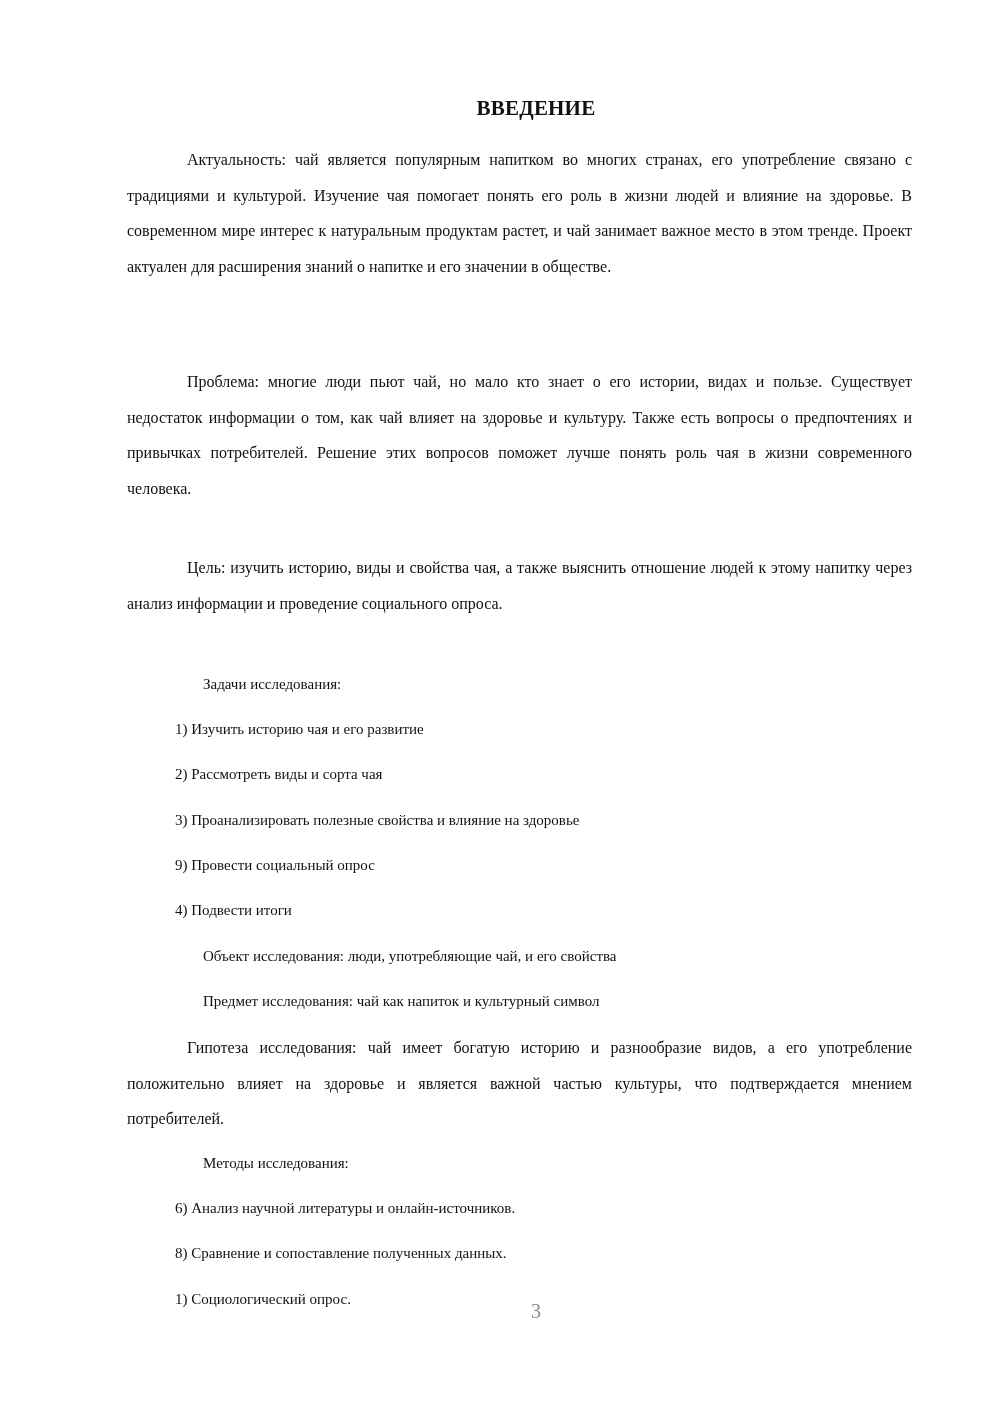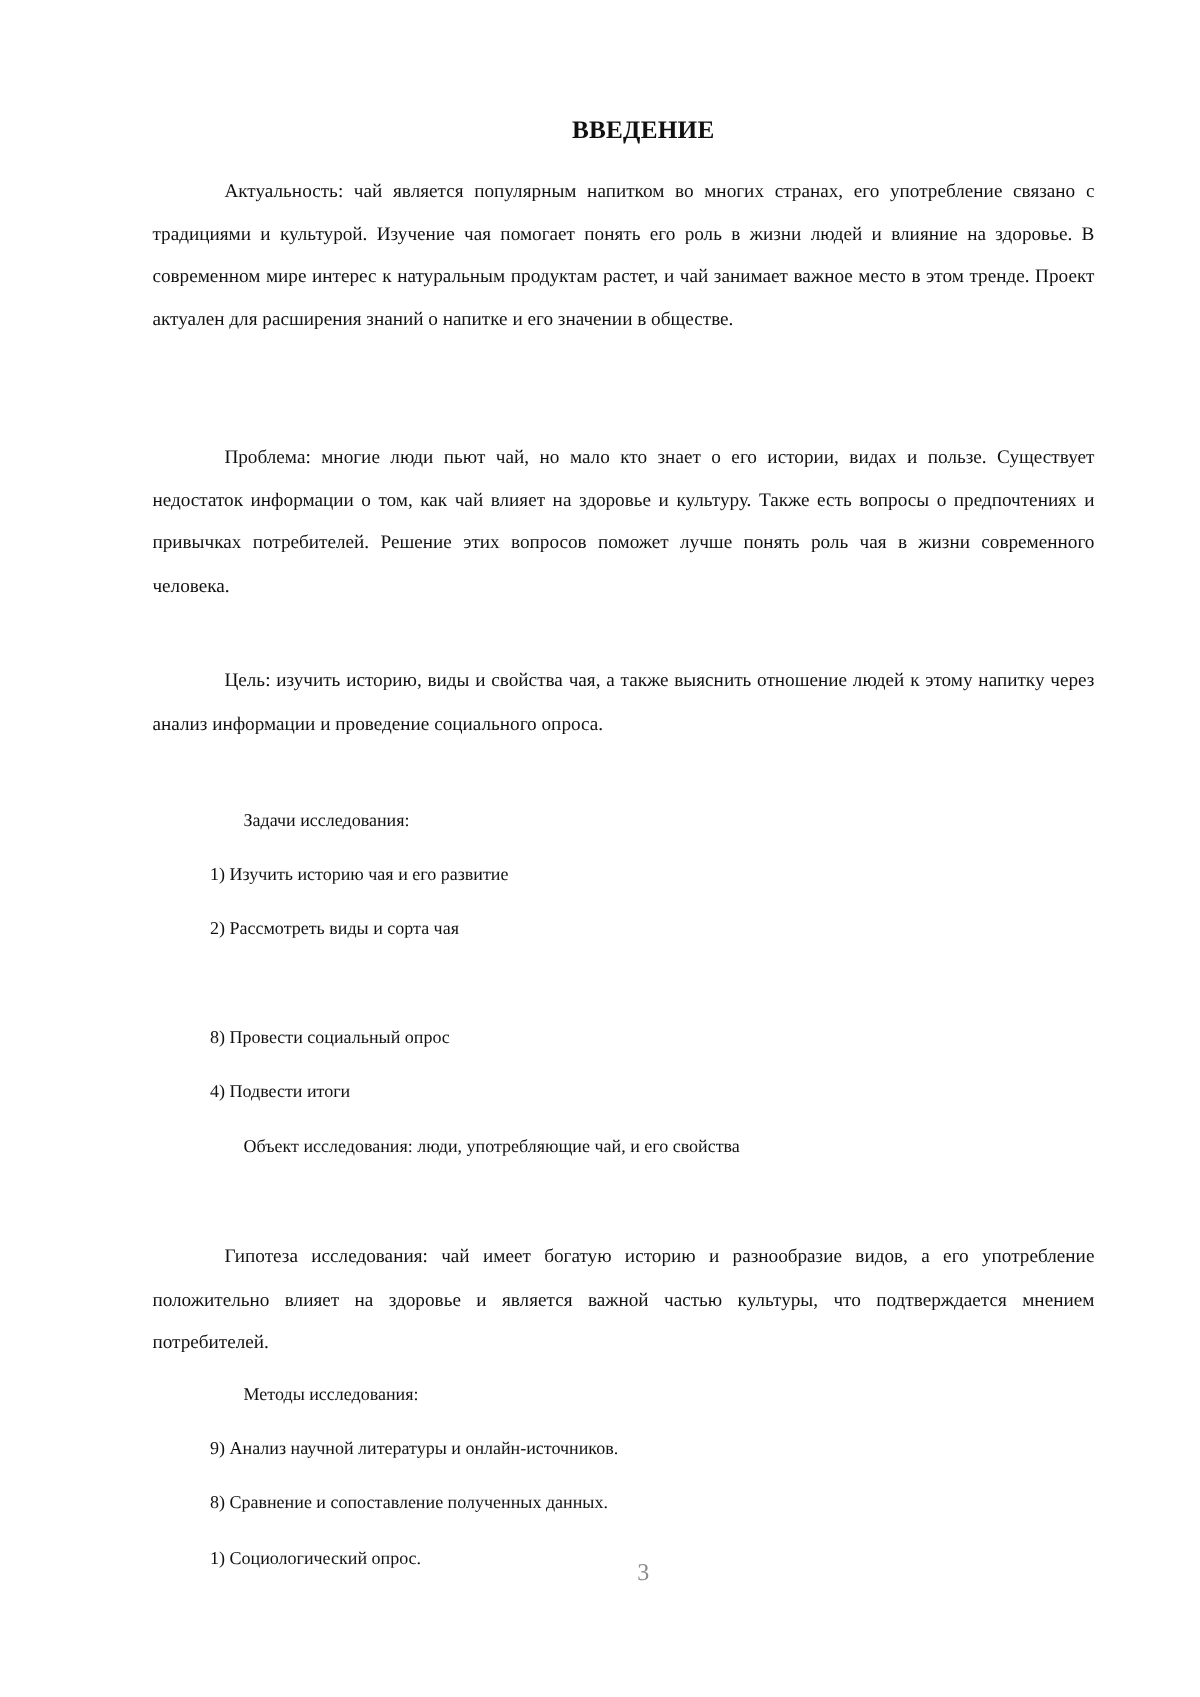--- a/index.html
+++ b/index.html
@@ -43,28 +43,30 @@
     <p>Цель: изучить историю, виды и свойства чая, а также выяснить отношение людей к этому напитку через анализ информации и проведение социального опроса.</p>
   </div>
 
   <div class="block" style="top:364px;">
     <p>Проблема: многие люди пьют чай, но мало кто знает о его истории, видах и пользе. Существует недостаток информации о том, как чай влияет на здоровье и культуру. Также есть вопросы о предпочтениях и привычках потребителей. Решение этих вопросов поможет лучше понять роль чая в жизни современного человека.</p>
   </div>
 
   <div class="line indent" style="top:667px;">Задачи исследования:</div>
   <div class="line list" style="top:712px;">1) Изучить историю чая и его развитие</div>
   <div class="line list" style="top:757px;">2) Рассмотреть виды и сорта чая</div>
-  <div class="line list" style="top:848px;">8) Провести социальный опрос</div>
+  <div class="line list" style="top:803px;">3) Проанализировать полезные свойства и влияние на здоровье</div>
+  <div class="line list" style="top:848px;">9) Провести социальный опрос</div>
   <div class="line list" style="top:893px;">4) Подвести итоги</div>
 
   <div class="line indent" style="top:939px;">Объект исследования: люди, употребляющие чай, и его свойства</div>
+  <div class="line indent" style="top:984px;">Предмет исследования: чай как напиток и культурный символ</div>
 
   <div class="block" style="top:1030px;">
     <p>Гипотеза исследования: чай имеет богатую историю и разнообразие видов, а его употребление положительно влияет на здоровье и является важной частью культуры, что подтверждается мнением потребителей.</p>
   </div>
 
   <div class="line indent" style="top:1146px;">Методы исследования:</div>
-  <div class="line list" style="top:1191px;">9) Анализ научной литературы и онлайн-источников.</div>
+  <div class="line list" style="top:1191px;">6) Анализ научной литературы и онлайн-источников.</div>
   <div class="line list" style="top:1236px;">8) Сравнение и сопоставление полученных данных.</div>
   <div class="line list" style="top:1282px;">1) Социологический опрос.</div>
 
   <div class="pagenum">3</div>
 </div>
 
 </body></html>

